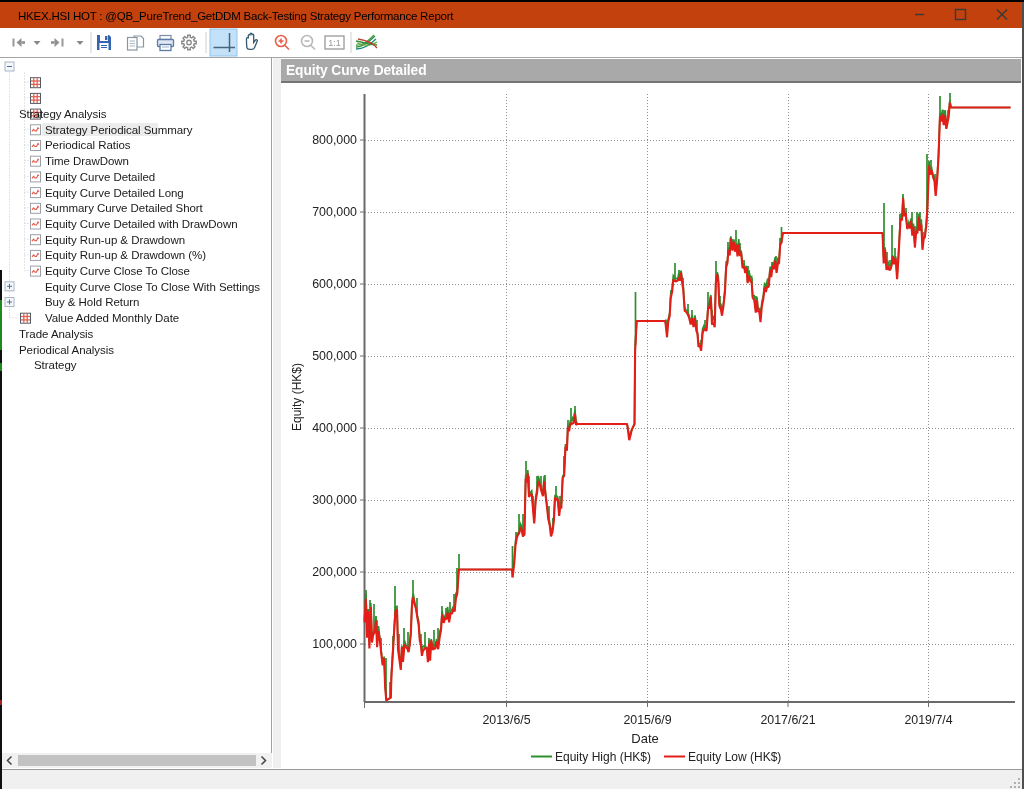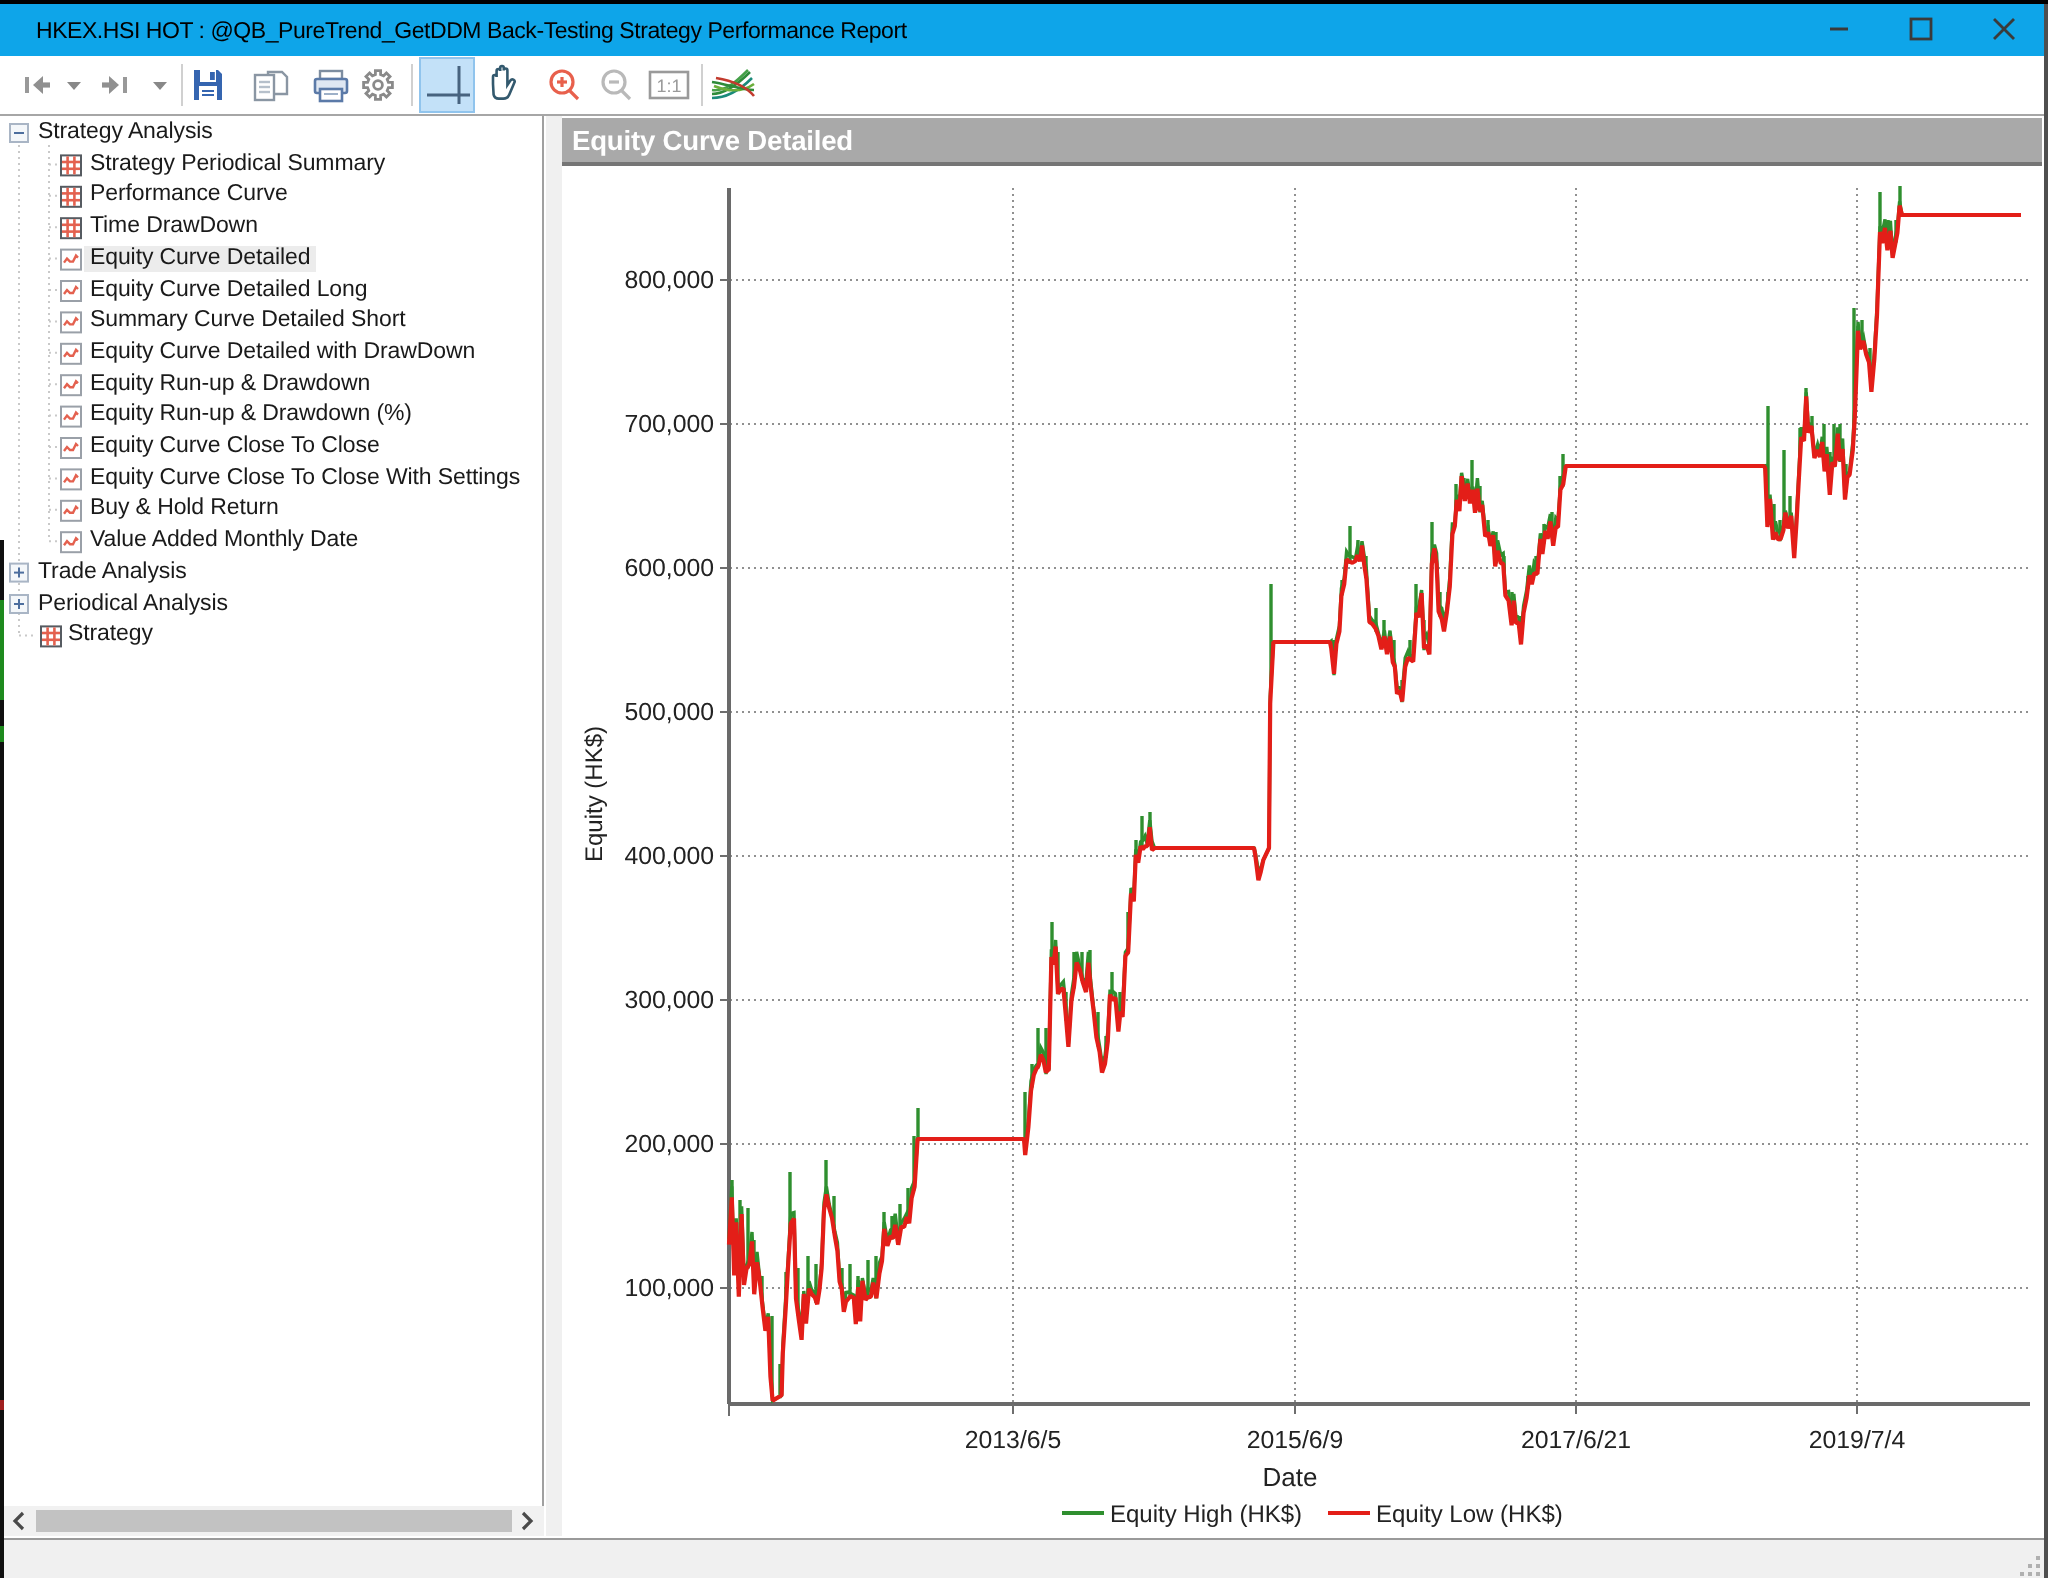--- a/index.html
+++ b/index.html
@@ -1,36 +1,36 @@
 <!DOCTYPE html>
 <html><head>
 <meta charset="utf-8">
 <style>
 * { margin:0; padding:0; box-sizing:border-box; }
 html,body { width:1024px; height:789px; overflow:hidden; background:#fff;
   font-family:"Liberation Sans", sans-serif; }
 .abs { position:absolute; }
 #win { position:relative; width:1024px; height:789px; }
 #topborder { left:0; top:0; width:1024px; height:2px; background:#000; }
-#titlebar { left:0; top:2px; width:1024px; height:26px; background:#0ea5e9; }
+#titlebar { left:0; top:2px; width:1024px; height:26px; background:#c2410c; }
 #title { left:18px; top:8px; font-size:11.5px; color:#000; letter-spacing:-0.22px; }
 #rightborder { left:1022px; top:2px; width:2px; height:787px; background:#4f4f4f; }
 #leftstrip { left:0; top:270px; width:2px; height:519px; background:#101010; }
 #toolbar { left:0; top:28px; width:808px; height:29px; background:#fff; }
 #contentline { left:0; top:57px; width:1022px; height:1px; background:#a6a6a6; }
 #tree { left:0; top:58px; width:272px; height:710px; background:#fff; border-right:1px solid #a0a0a0; }
 #splitter { left:273px; top:58px; width:8px; height:710px; background:#f0f0f0; }
 #chartpanel { left:281px; top:58px; width:741px; height:710px; background:#fff; }
 #chartheader { left:281px; top:59px; width:740px; height:24px; background:#a9a9a9;
   border-bottom:2px solid #757575; color:#fff; font-weight:bold; font-size:13.8px;
   letter-spacing:-0.1px; padding-left:5px; padding-top:4px; }
 #treescroll { left:1px; top:695px; width:271px; height:15px; background:#f1f1f1; }
 #thumb { left:17px; top:2px; width:238px; height:11px; background:#c2c2c2; }
 #statusbar { left:0; top:769px; width:1022px; height:20px; background:#f0f0f0; border-top:1px solid #9a9a9a; }
-.treerow { position:absolute; font-size:11.5px; letter-spacing:-0.05px; color:#1a1a1a; white-space:nowrap; }
+.treerow { position:absolute; font-size:11.5px; letter-spacing:-0.05px; color:#1a1a1a; white-space:nowrap;margin-top:48px; }
 #selbg { left:42px; top:64.5px; width:116px; height:13.5px; background:#ececec; }
 </style>
 </head>
 <body>
 <div id="win">
   <div class="abs" id="titlebar">
     <div class="abs" id="title">HKEX.HSI HOT : @QB_PureTrend_GetDDM Back-Testing Strategy Performance Report</div>
     <svg class="abs" style="left:905px;top:-2px" width="115" height="28">
       <line x1="10" y1="14.5" x2="19" y2="14.5" stroke="#3a3a3a" stroke-width="1.5"></line>
       <rect x="50.5" y="9.5" width="10" height="10" fill="none" stroke="#3a3a3a" stroke-width="1.4"></rect>
@@ -223,21 +223,21 @@
         <g>
           <rect x="20.5" y="255.2" width="10" height="10" fill="#fff" stroke="#565b61"></rect>
           <line x1="23.8" y1="255.7" x2="23.8" y2="264.7" stroke="#e4614f" stroke-width="1.3"></line>
           <line x1="21" y1="258.5" x2="30" y2="258.5" stroke="#e4614f" stroke-width="1.3"></line>
           <line x1="27.2" y1="255.7" x2="27.2" y2="264.7" stroke="#e4614f" stroke-width="1.3"></line>
           <line x1="21" y1="261.9" x2="30" y2="261.9" stroke="#e4614f" stroke-width="1.3"></line>
         </g>
     </svg>
     <div class="treerow" style="left:19px;top:2.0px">Strategy Analysis</div>
 <div class="treerow" style="left:45px;top:17.7px">Strategy Periodical Summary</div>
-<div class="treerow" style="left:45px;top:33.4px">Performance Curve</div>
+<div class="treerow" style="left:45px;top:33.4px">Periodical Ratios</div>
 <div class="treerow" style="left:45px;top:49.1px">Time DrawDown</div>
 <div class="treerow" style="left:45px;top:64.8px">Equity Curve Detailed</div>
 <div class="treerow" style="left:45px;top:80.5px">Equity Curve Detailed Long</div>
 <div class="treerow" style="left:45px;top:96.2px">Summary Curve Detailed Short</div>
 <div class="treerow" style="left:45px;top:111.9px">Equity Curve Detailed with DrawDown</div>
 <div class="treerow" style="left:45px;top:127.6px">Equity Run-up &amp; Drawdown</div>
 <div class="treerow" style="left:45px;top:143.3px">Equity Run-up &amp; Drawdown (%)</div>
 <div class="treerow" style="left:45px;top:159.0px">Equity Curve Close To Close</div>
 <div class="treerow" style="left:45px;top:174.7px">Equity Curve Close To Close With Settings</div>
 <div class="treerow" style="left:45px;top:190.4px">Buy &amp; Hold Return</div>

